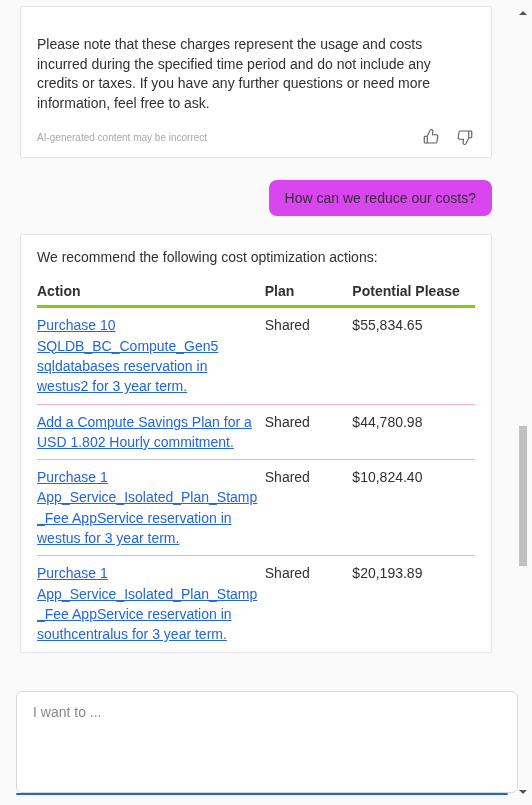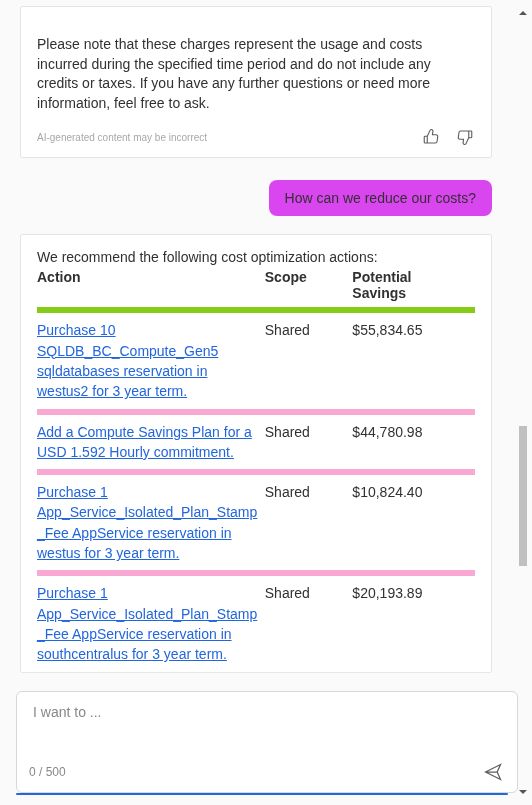--- a/index.html
+++ b/index.html
@@ -84,40 +84,41 @@
   .user-bubble {
     background: #d946ef;
     color: #323130;
     border-radius: 8px;
     padding: 10px 16px;
     font-size: 14px;
     max-width: 75%;
   }
   .reco-intro {
     font-size: 14px;
+    margin-bottom: 14px;
   }
   .table {
     width: 100%;
     border-collapse: collapse;
     table-layout: fixed;
   }
   .th {
     text-align: left;
     font-weight: 600;
     font-size: 14px;
     padding: 4px 6px 6px 0;
-    border-bottom: 6px solid #84cc16;
+    border-bottom: 3px solid #84cc16;
     vertical-align: top;
   }
   .col-action { width: 52%; }
   .col-scope  { width: 20%; }
   .col-sav    { width: 28%; }
   .td {
     padding: 7px 6px 7px 0;
-    border-bottom: 6px solid #f9a8d4;
+    border-bottom: 1px solid #f9a8d4;
     font-size: 14px;
     vertical-align: top;
     line-height: 1.45;
   }
   .link {
     color: #2266dd;
     text-decoration: underline;
     word-wrap: break-word;
     cursor: pointer;
   }
@@ -203,32 +204,32 @@
       <div class="reco-intro">We recommend the following cost optimization actions:</div>
       <table class="table">
         <colgroup>
           <col class="col-action">
             <col class="col-scope">
             <col class="col-sav">
         </colgroup>
         <thead>
           <tr>
             <th class="th">Action</th>
-            <th class="th">Scope</th>
-            <th class="th">Potential Savings</th>
+            <th class="th">Plan</th>
+            <th class="th">Potential Please</th>
           </tr>
         </thead>
         <tbody>
           <tr>
             <td class="td"><span class="link">Purchase 10 SQLDB_BC_Compute_Gen5 sqldatabases reservation in westus2 for 3 year term.</span></td>
             <td class="td">Shared</td>
             <td class="td">$55,834.65</td>
           </tr>
           <tr>
-            <td class="td"><span class="link">Add a Compute Savings Plan for a USD 1.592 Hourly commitment.</span></td>
+            <td class="td"><span class="link">Add a Compute Savings Plan for a USD 1.802 Hourly commitment.</span></td>
             <td class="td">Shared</td>
             <td class="td">$44,780.98</td>
           </tr>
           <tr>
             <td class="td"><span class="link">Purchase 1 App_Service_Isolated_Plan_Stamp_Fee AppService reservation in westus for 3 year term.</span></td>
             <td class="td">Shared</td>
             <td class="td">$10,824.40</td>
           </tr>
           <tr>
             <td class="td" style="border-bottom:none;"><span class="link">Purchase 1 App_Service_Isolated_Plan_Stamp_Fee AppService reservation in southcentralus for 3 year term.</span></td>
@@ -252,24 +253,16 @@
     <div class="scrollbar-thumb" style="top:420px;height:140px;"></div>
     <div class="scrollbar-arrow" style="position:absolute;bottom:0;">
       <svg viewBox="0 0 10 10">
           <path d="M1 3 L5 7 L9 3" fill="#555"></path>
         </svg>
     </div>
   </div>
 
   <div class="input-box">
     <div class="input-placeholder">I want to ...</div>
-    <div class="input-footer">
-      <span class="char-count">0 / 500</span>
-      <div class="send-btn">
-        <svg viewBox="0 0 24 24">
-            <path d="M3 12l18-9-4 9 4 9-18-9zm0 0h14"></path>
-          </svg>
-      </div>
-    </div>
   </div>
   <div class="input-underline"></div>
 
 </div>
 
 </body></html>

